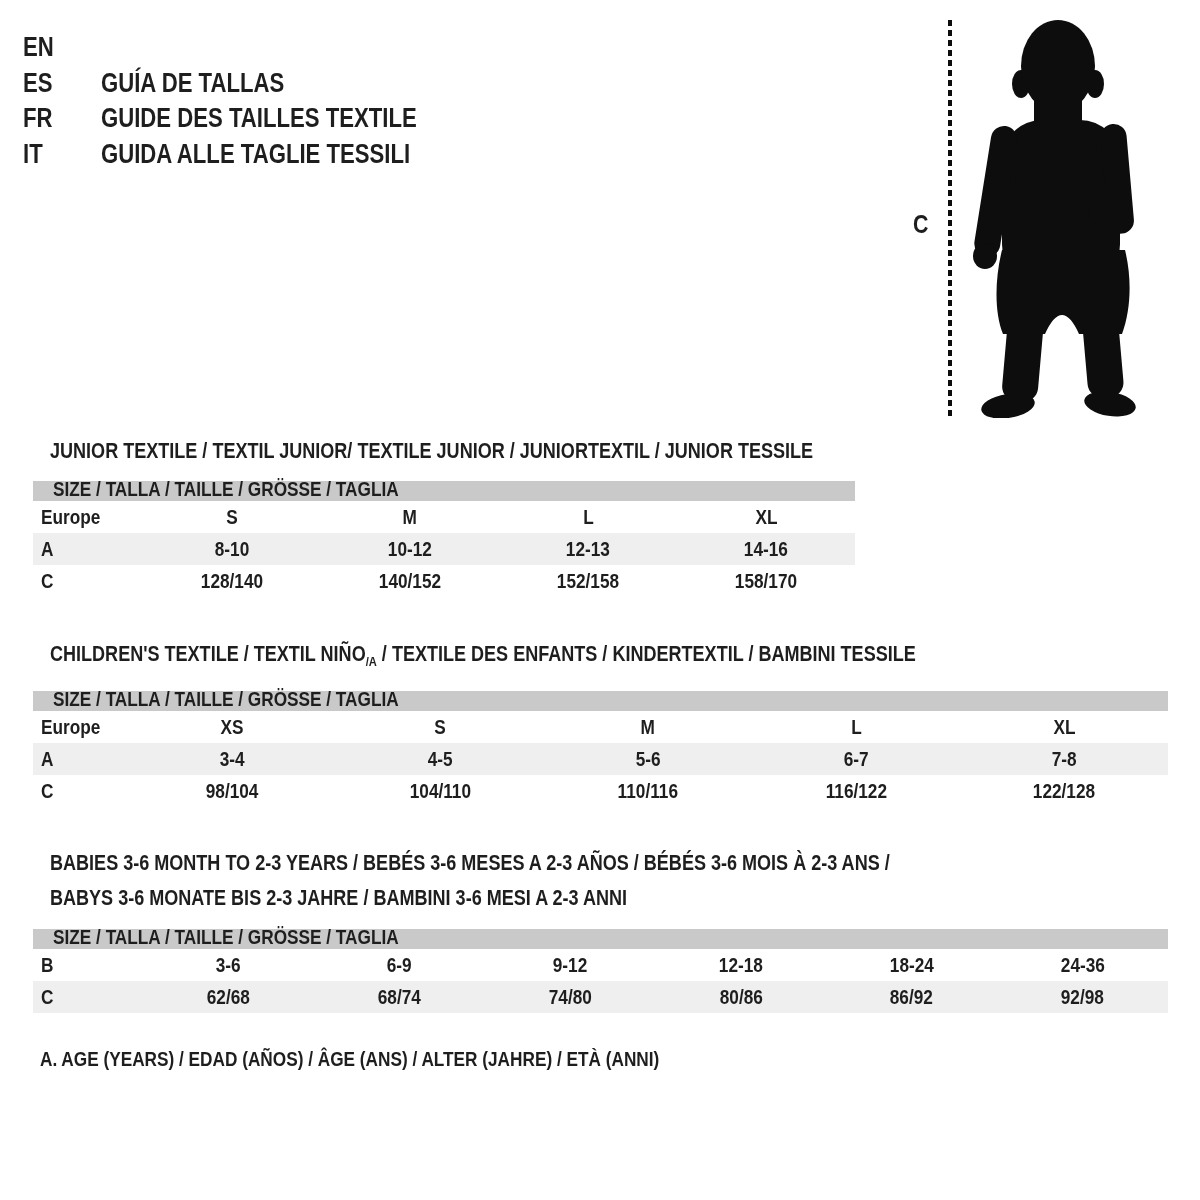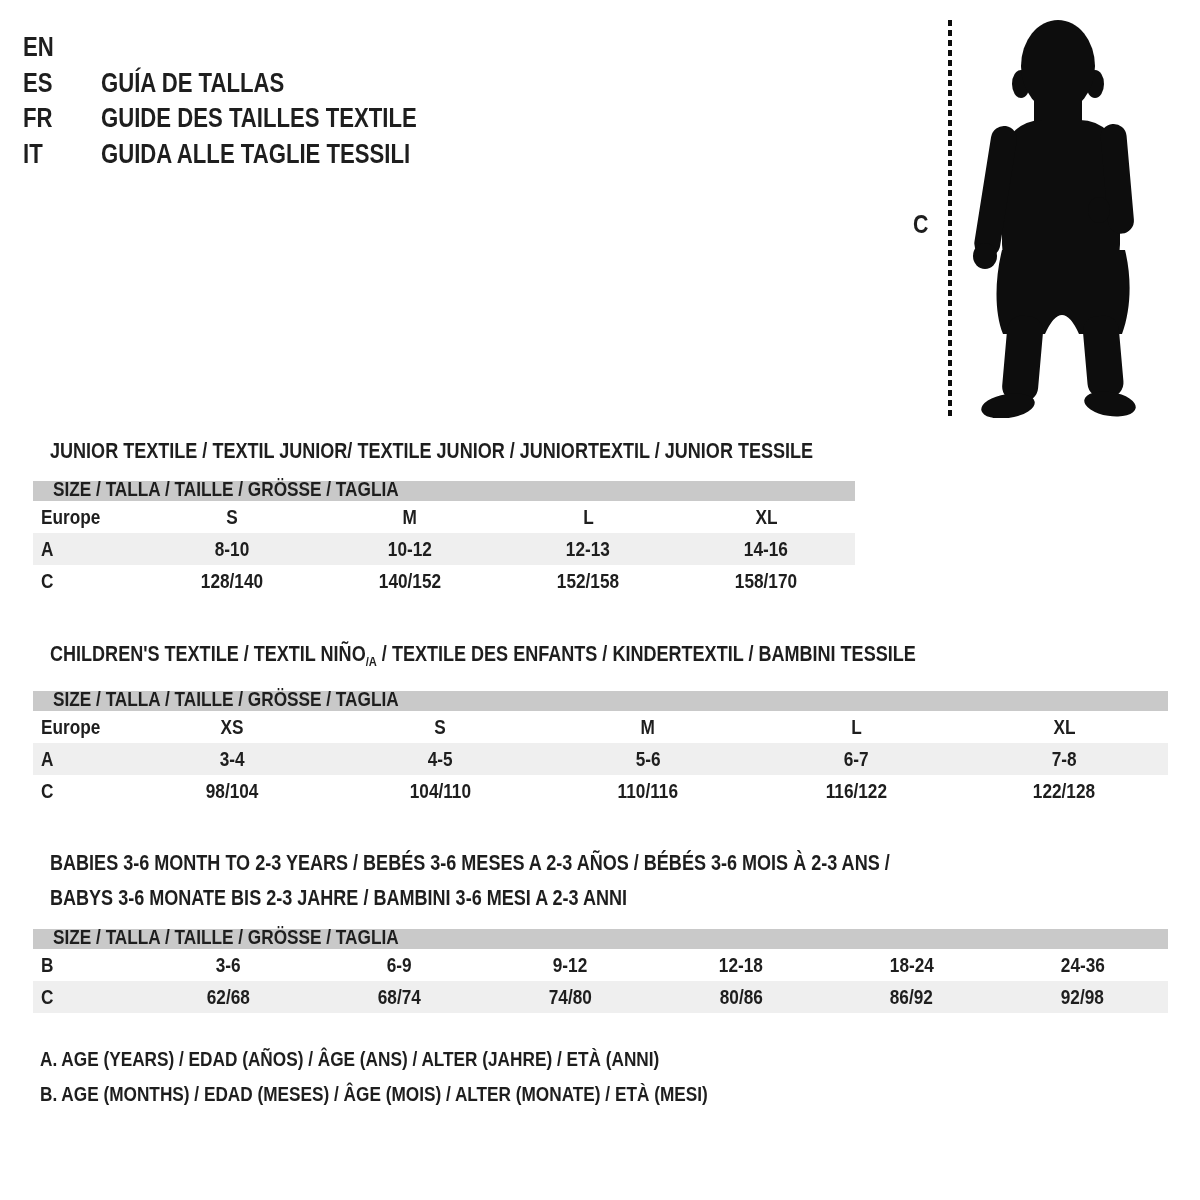--- a/index.html
+++ b/index.html
@@ -167,16 +167,15 @@
           <div class="t-cell"><span class="cxc">74/80</span></div>
           <div class="t-cell"><span class="cxc">80/86</span></div>
           <div class="t-cell"><span class="cxc">86/92</span></div>
           <div class="t-cell"><span class="cxc">92/98</span></div>
         </div>
       </div>
     </div>
 
   <div id="footnotes">
     <div class="footnote"><span class="cx">A. AGE (YEARS) / EDAD (AÑOS) / ÂGE (ANS) / ALTER (JAHRE) / ETÀ (ANNI)</span></div>
-    <div class="footnote"><span class="cx">B. AGE (MONTHS) / EDAD (MESES) / ÂGE (MOIS) / ALTER (MONATE) / ETÀ (MESI)</span></div>
   </div>
 
 </div>
 
 </body></html>

